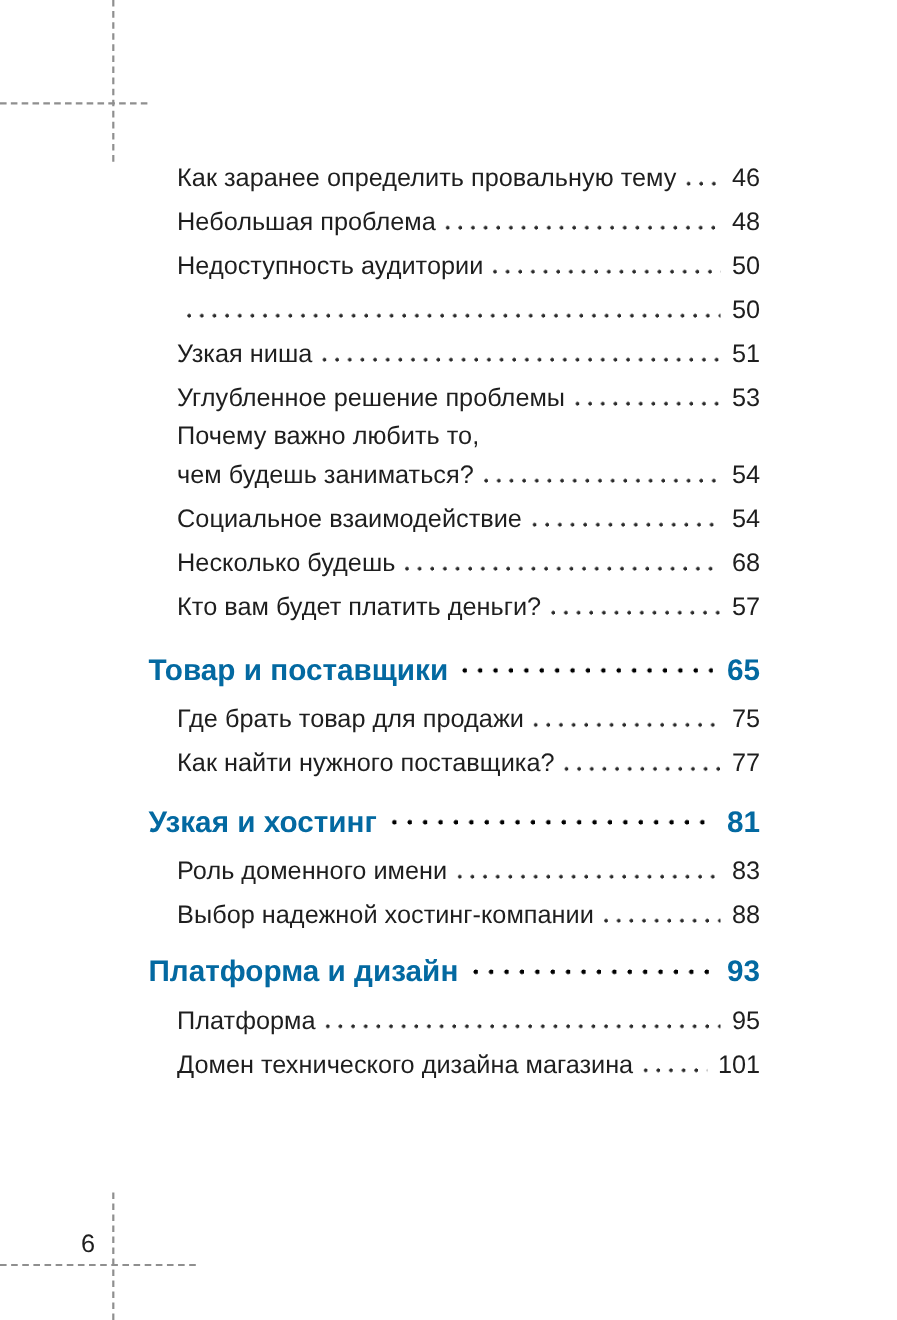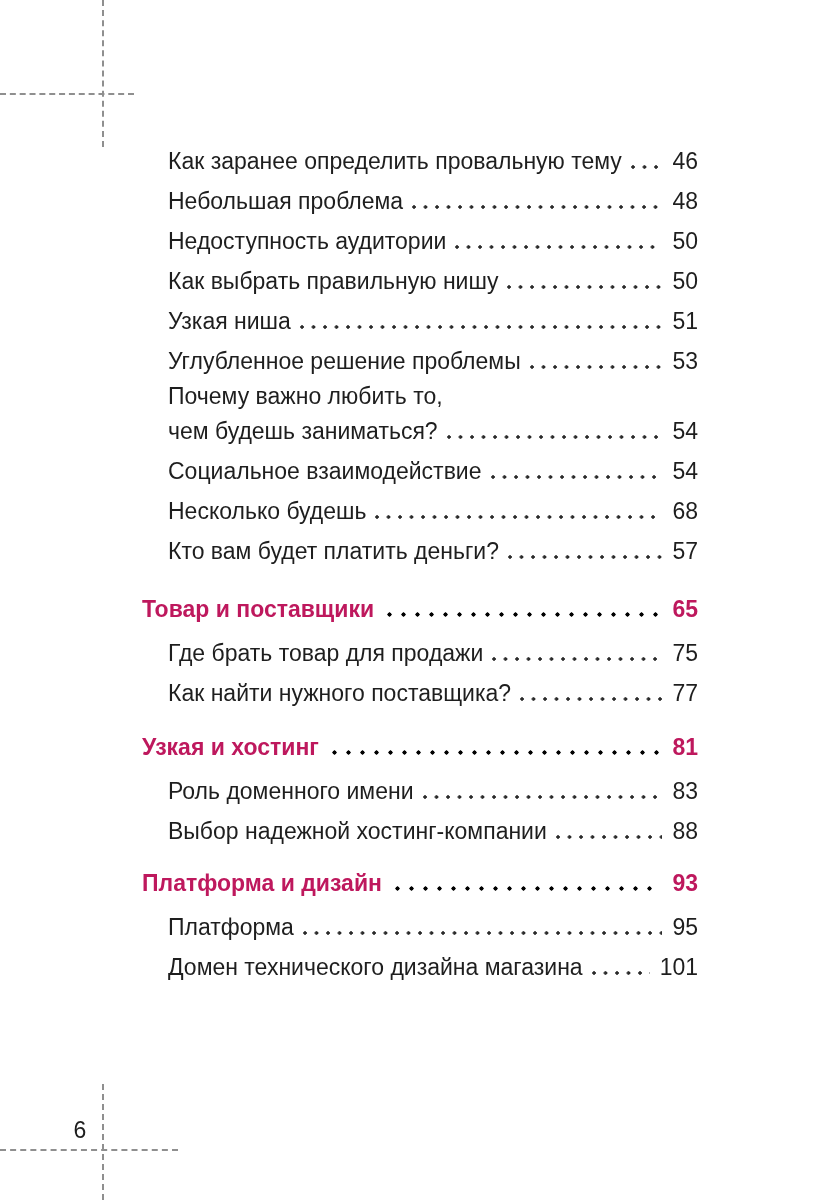--- a/index.html
+++ b/index.html
@@ -17,21 +17,21 @@
   .crop.v { width: 0; border-left: 2px dashed #8f8f8f; }
   .crop.h { height: 0; border-top: 2px dashed #8f8f8f; }
   .crop-tl-v { left: 102px; top: 0;      height: 147px; }
   .crop-tl-h { left: 0;     top: 93px;   width: 134px; }
   .crop-bl-v { left: 102px; top: 1084px; height: 116px; }
   .crop-bl-h { left: 0;     top: 1149px; width: 178px; }
 
   
   .toc {
     position: absolute;
-    left: 142px; top: 141px;
+    left: 135px; top: 141px;
     width: 556px;
   }
   .row {
     display: flex;
     align-items: baseline;
     height: 40px;
     line-height: 40px;
     font-size: 23px;
   }
   .row .label { white-space: nowrap; }
@@ -43,24 +43,25 @@
     height: 4px;
     margin: 0 10px 0 9px;
     background-image: radial-gradient(circle at 2px 2px, #2a2a2a 1.5px, rgba(0,0,0,0) 1.9px);
     background-size: 11.5px 4px;
     background-repeat: repeat-x;
   }
   .pageno { flex: 0 0 auto; white-space: nowrap; }
 
   .heading-row {
     font-weight: 700;
-    font-size: 23px;
+    font-size: 27px;
     height: 47px;
     line-height: 47px;
-    color: #be185d;
+    color: #0369a1;
+    align-items: center;
   }
   .heading-row .leader {
     height: 5px;
     margin: 0 13px 0 13px;
     background-image: radial-gradient(circle at 2.5px 2.5px, #000000 1.9px, rgba(0,0,0,0) 2.3px);
     background-size: 14px 5px;
   }
   .mt1 { margin-top: 15px; }
   .mt2 { margin-top: 11px; }
   .mt3 { margin-top: 9px; }
@@ -102,21 +103,20 @@
     <span class="label">Небольшая проблема</span>
     <span class="leader"></span>
     <span class="pageno">48</span>
   </div>
   <div class="row sub">
     <span class="label">Недоступность аудитории</span>
     <span class="leader"></span>
     <span class="pageno">50</span>
   </div>
   <div class="row sub">
-    <span class="label">Как выбрать правильную нишу</span>
     <span class="leader"></span>
     <span class="pageno">50</span>
   </div>
   <div class="row sub">
     <span class="label">Узкая ниша</span>
     <span class="leader"></span>
     <span class="pageno">51</span>
   </div>
   <div class="row sub">
     <span class="label">Углубленное решение проблемы</span>

